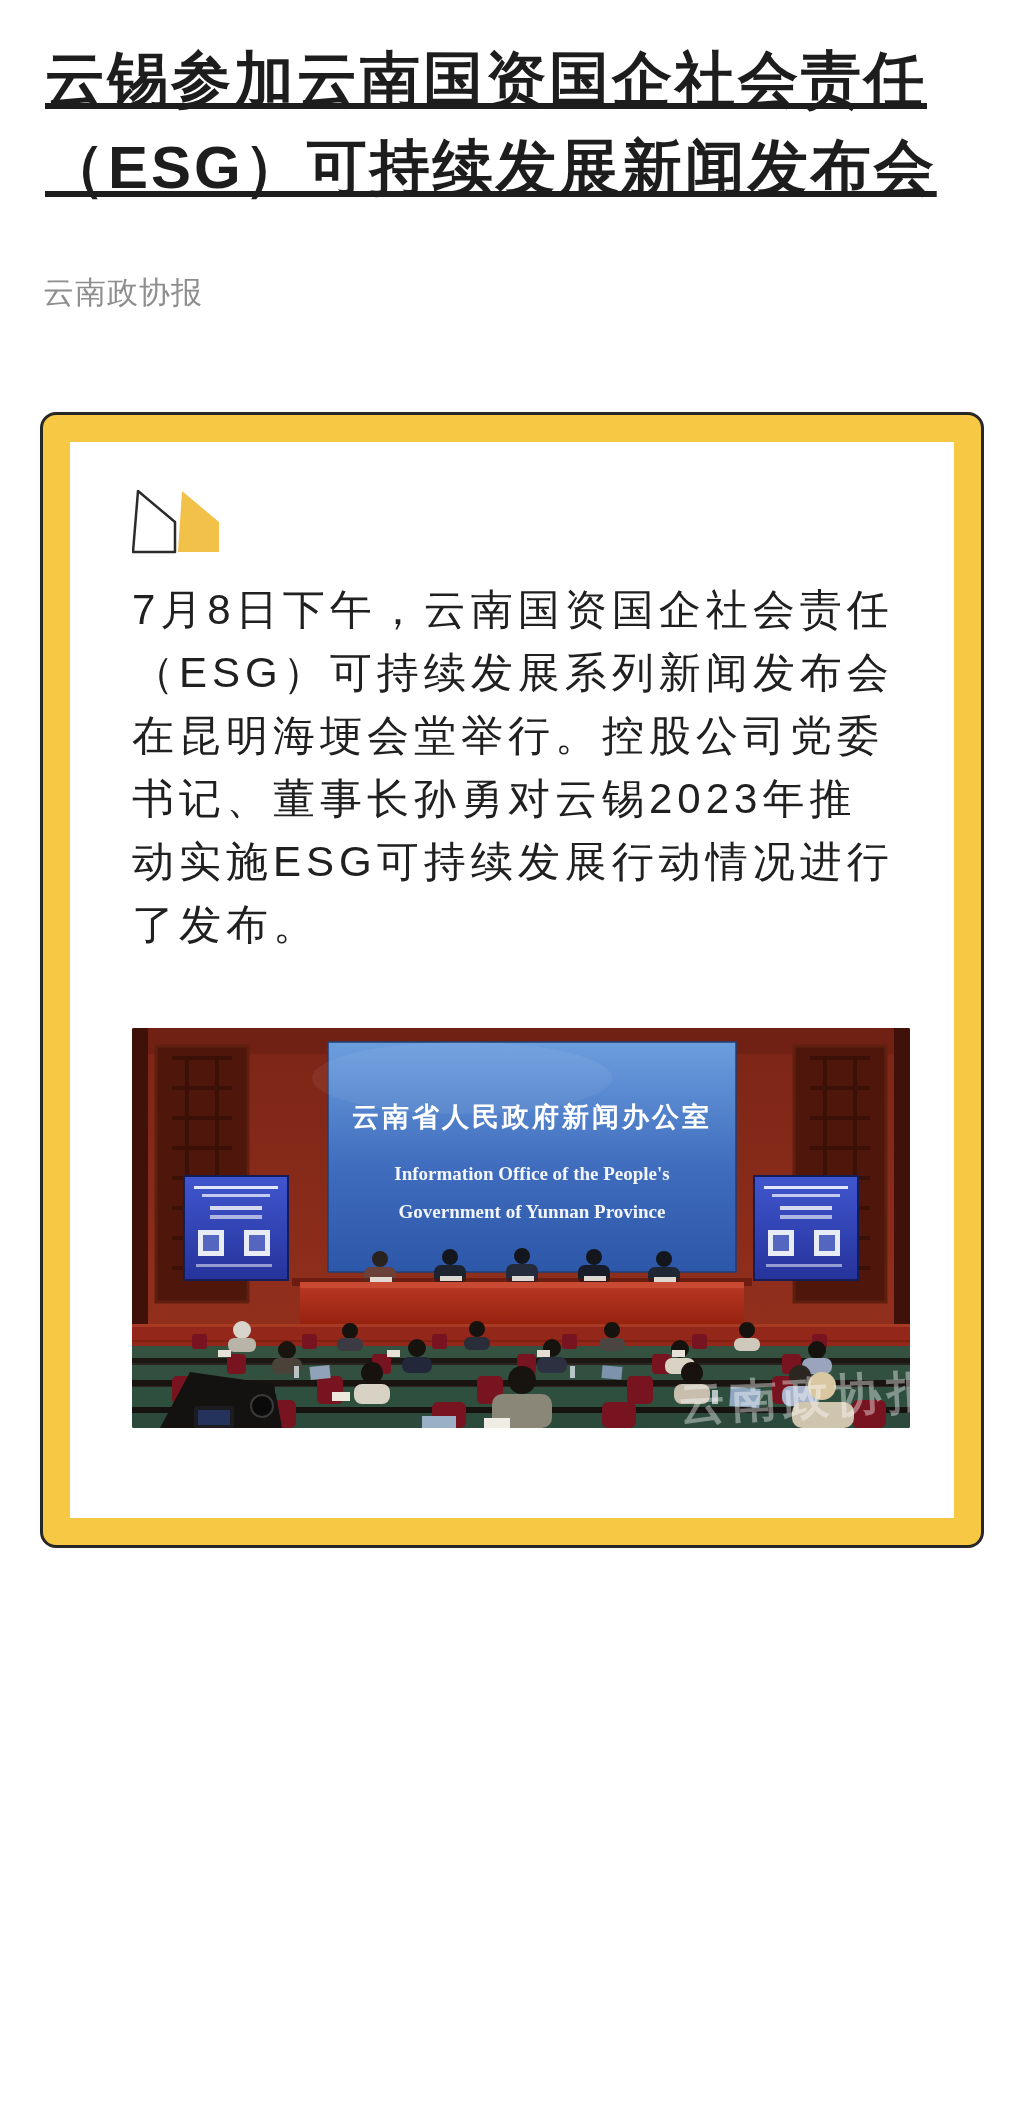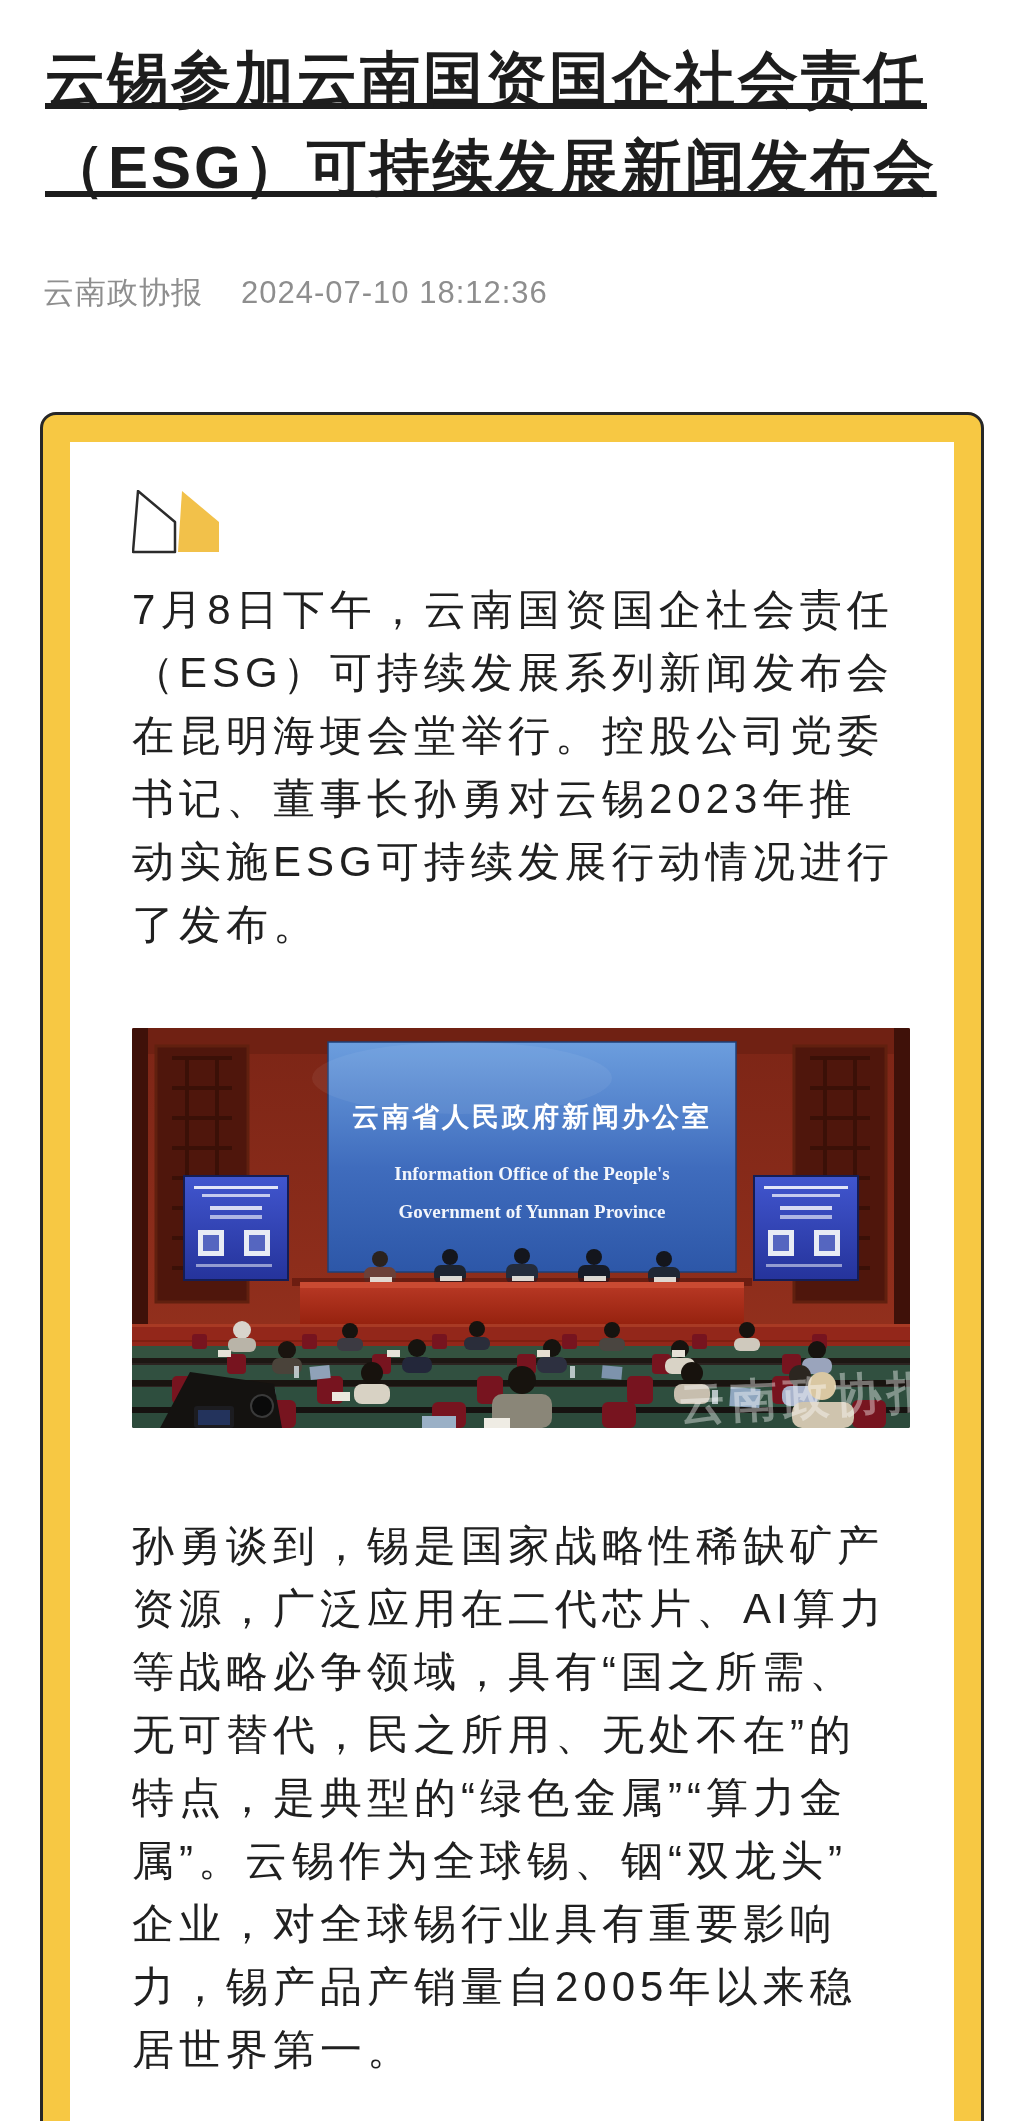--- a/index.html
+++ b/index.html
@@ -40,21 +40,20 @@
   .serif-txt{font-family:"Liberation Serif","DejaVu Serif",serif;}
 </style>
 </head>
 <body>
 
 <h1 class="page-title">云锡参加云南国资国企社会责任
 （ESG）可持续发展新闻发布会</h1>
 
 <div class="meta">
   <span>云南政协报</span>
-  <span>2024-07-10 18:12:36</span>
 </div>
 
 <div class="article-box">
   <div class="article-inner">
 
     <svg class="doc-icon" width="90" height="64" viewBox="0 0 90 64">
       <polygon points="6,1 43,32 43,62 1,62" fill="#ffffff" stroke="#2b2b2b" stroke-width="2.5" stroke-linejoin="round"></polygon>
       <polygon points="50,1 87,32 87,62 46,62" fill="#F2C14A"></polygon>
     </svg>
 
@@ -249,24 +248,15 @@
           <path d="M28 400 L58 344 L142 356 L150 400 Z" fill="#141210"></path>
           <rect x="62" y="378" width="40" height="22" rx="3" fill="#1c1c20"></rect>
           <rect x="66" y="382" width="32" height="15" fill="#23335c"></rect>
           <circle cx="130" cy="378" r="11" fill="#0a0a0a" stroke="#3a3a3a" stroke-width="2"></circle>
         </g>
 
         <text class="serif-txt" x="548" y="392" font-size="46" font-weight="bold" fill="#ffffff" opacity="0.4" letter-spacing="6" transform="rotate(-3 548 392)">云南政协报</text>
       </g>
     </svg>
 
-    <p class="para para-2">孙勇谈到，锡是国家战略性稀缺矿产
-资源，广泛应用在二代芯片、AI算力
-等战略必争领域，具有“国之所需、
-无可替代，民之所用、无处不在”的
-特点，是典型的“绿色金属”“算力金
-属”。云锡作为全球锡、铟“双龙头”
-企业，对全球锡行业具有重要影响
-力，锡产品产销量自2005年以来稳
-居世界第一。</p>
 
   </div>
 </div>
 
 </body></html>

